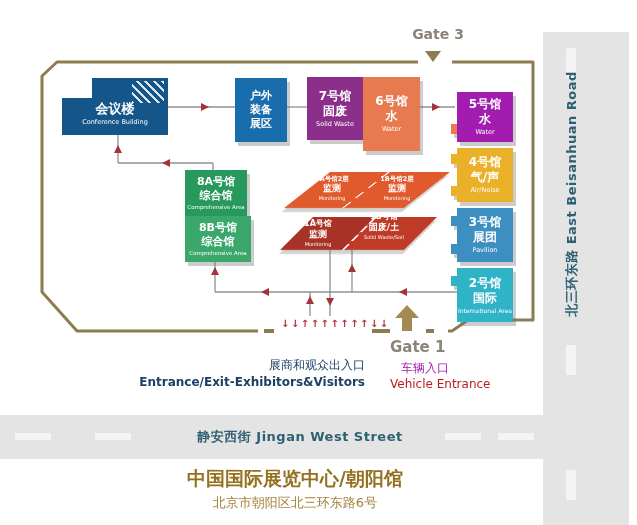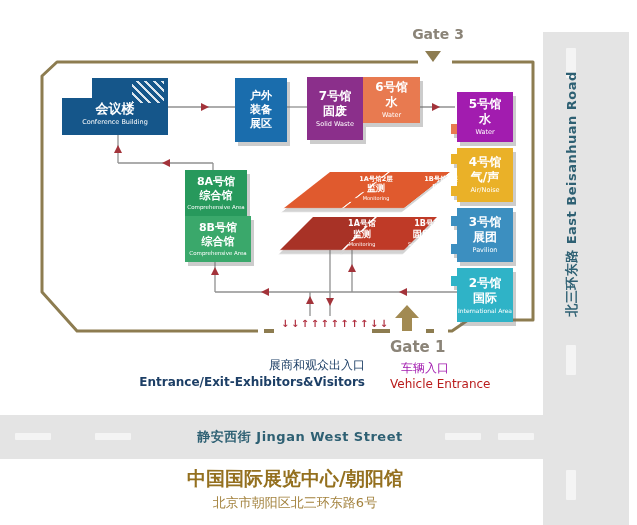--- a/index.html
+++ b/index.html
@@ -19,21 +19,21 @@
   .hen{font-size:6.5px;margin-top:1px;}
   .tab{position:absolute;width:6px;height:10px;}
   
   #conference{clip-path:polygon(30px 0,106px 0,106px 57px,0 57px,0 20px,30px 20px);
               padding-top:14px;box-sizing:border-box;}
   #conf-hatch{position:absolute;left:70px;top:3px;width:32px;height:22px;
               background:repeating-linear-gradient(45deg,rgba(255,255,255,.85) 0 2px,rgba(255,255,255,0) 2px 6px);}
   
   .par{position:absolute;transform-origin:top left;filter:drop-shadow(3px 4px 0 rgba(110,110,110,.3));}
   .pdash{position:absolute;top:0;bottom:0;border-left:2px dashed rgba(255,255,255,.9);}
-  .ptext{position:absolute;color:#fff;text-align:center;line-height:1.3;margin-left:44px;}
+  .ptext{position:absolute;color:#fff;text-align:center;line-height:1.3;}
   .p1{font-size:6.5px;font-weight:bold;}
   .p2{font-size:9px;font-weight:bold;}
   .p3{font-size:5px;}
   
   .gate-label{position:absolute;color:#8b8478;font-weight:bold;font-size:14px;}
   .gate-sub-zh{position:absolute;color:#a21caf;font-size:12px;margin-left:11px;}
   .gate-sub-en{position:absolute;color:#b91c1c;font-size:12px;}
   .ent-zh{position:absolute;color:#1d3f66;font-size:12px;text-align:right;}
   .ent-en{position:absolute;color:#1d3f66;font-size:12px;text-align:right;}
   .peds{position:absolute;color:#b03040;font-size:10px;font-weight:bold;letter-spacing:1.5px;
@@ -116,21 +116,21 @@
     <div class="hname" style="font-size:13px;">会议楼</div>
     <div class="hen">Conference Building</div>
   </div>
 
   <div class="hall" style="left: 307px; top: 77px; width: 56px; height: 63px; background: rgb(139, 47, 139);">
     <div class="hname">7号馆</div>
     <div class="hsub">固废</div>
     <div class="hen">Solid Waste</div>
   </div>
 
-  <div class="hall" style="left: 363px; top: 77px; width: 57px; height: 46px; background: rgb(232, 122, 80);">
+  <div class="hall" style="left: 363px; top: 77px; width: 57px; height: 74px; background: rgb(232, 122, 80);">
     <div class="hname">6号馆</div>
     <div class="hsub">水</div>
     <div class="hen">Water</div>
   </div>
 
   <div class="hall" style="left: 457px; top: 92px; width: 56px; height: 50px; background: #a21caf;">
     <div class="tab" style="left:-6px;top:32px;background:#e87a50;"></div>
     <div class="hname">5号馆</div>
     <div class="hsub">水</div>
     <div class="hen">Water</div>
@@ -185,21 +185,21 @@
     <div class="p3">Monitoring</div>
   </div>
 
   <div class="par" style="left: 313px; top: 217px; width: 62px; height: 33px; transform: skewX(-45deg); background: rgb(168, 50, 38);"></div>
   <div class="par" style="left: 375px; top: 217px; width: 62px; height: 33px; transform: skewX(-45deg); border-left: 2px dashed rgb(255, 255, 255); box-sizing: border-box; background: rgb(191, 58, 39);"></div>
   <div class="ptext" style="left:288px;top:219px;width:60px;">
     <div class="p1" style="font-size:8px;">1A号馆</div>
     <div class="p2">监测</div>
     <div class="p3">Monitoring</div>
   </div>
-  <div class="ptext" style="left:350px;top:219px;width:68px;">
+  <div class="ptext" style="left:350px;top:212px;width:68px;">
     <div class="p1" style="font-size:8px;">1B号馆</div>
     <div class="p2">固废/土</div>
     <div class="p3">Solid Waste/Soil</div>
   </div>
 
   <div class="gate-label" style="left:408px;top:26px;width:60px;text-align:center;">Gate 3</div>
   <div class="gate-label" style="left:390px;top:338px;font-size:15px;">Gate 1</div>
   <div class="gate-sub-zh" style="left:390px;top:360px;">车辆入口</div>
   <div class="gate-sub-en" style="left:390px;top:377px;">Vehicle Entrance</div>
 

